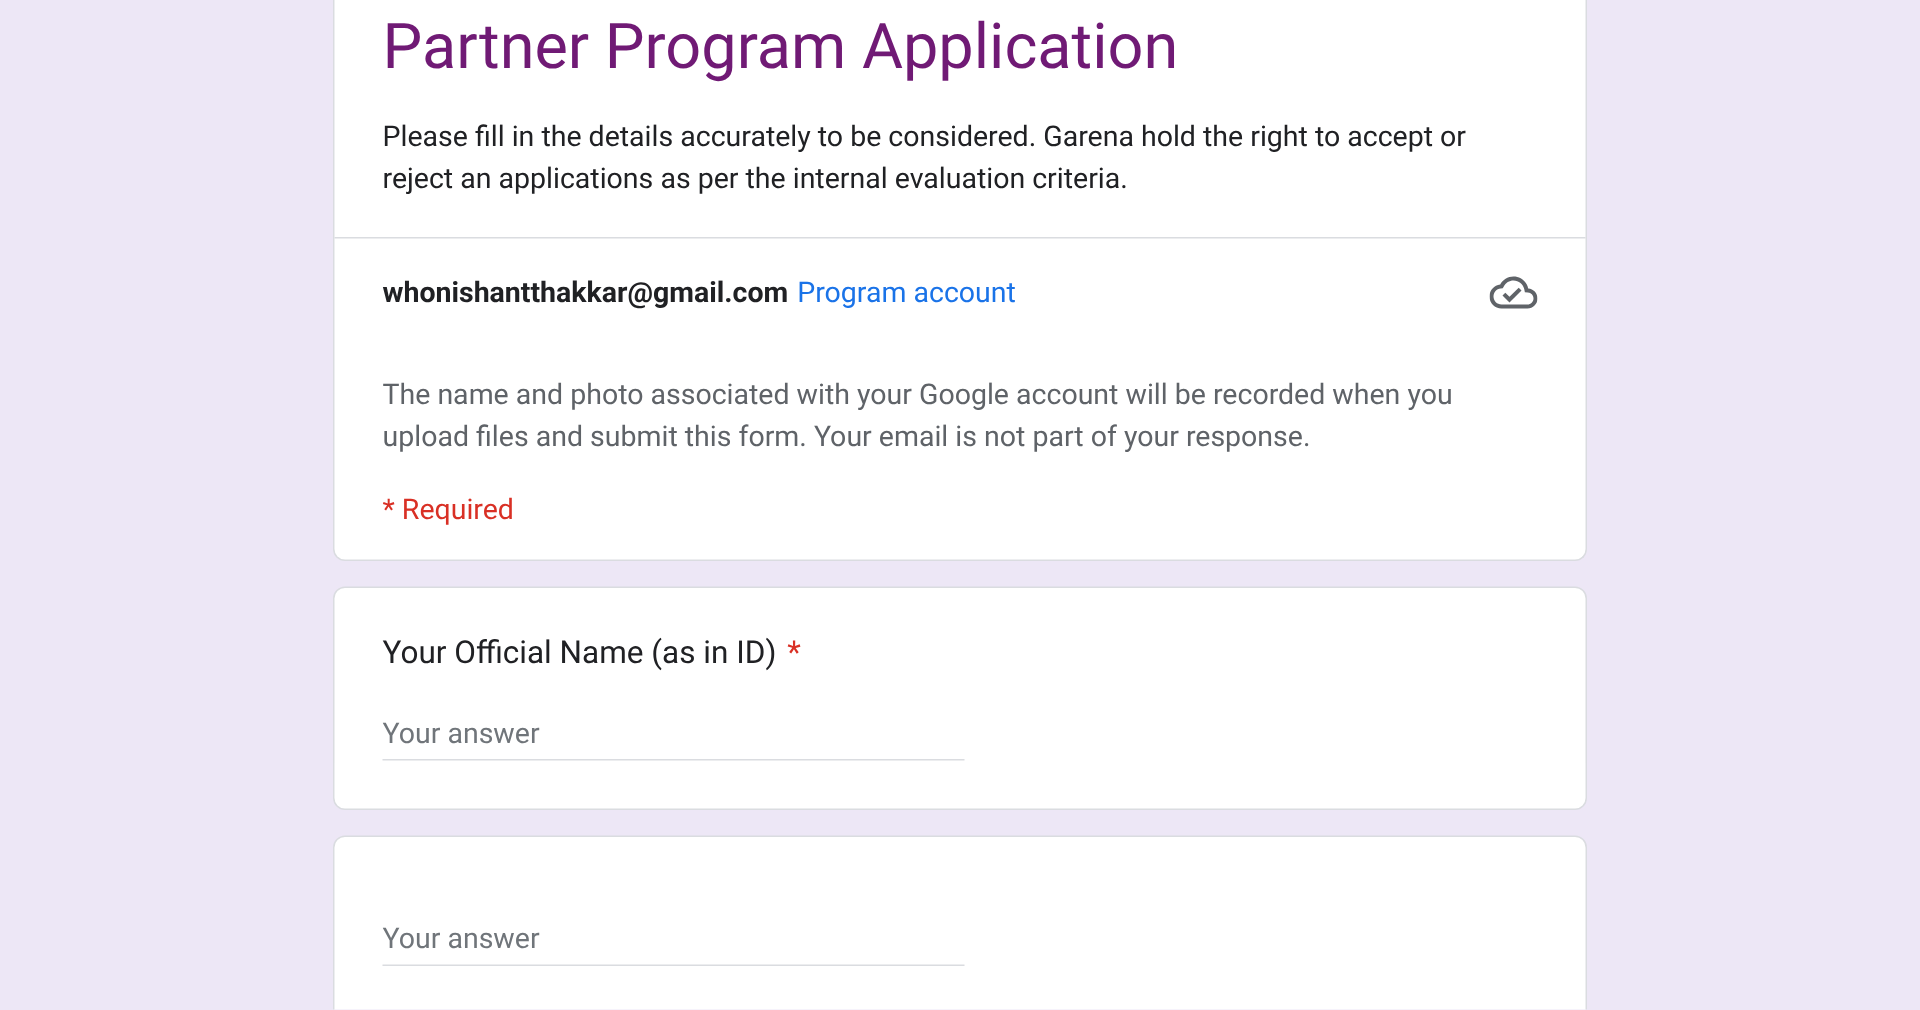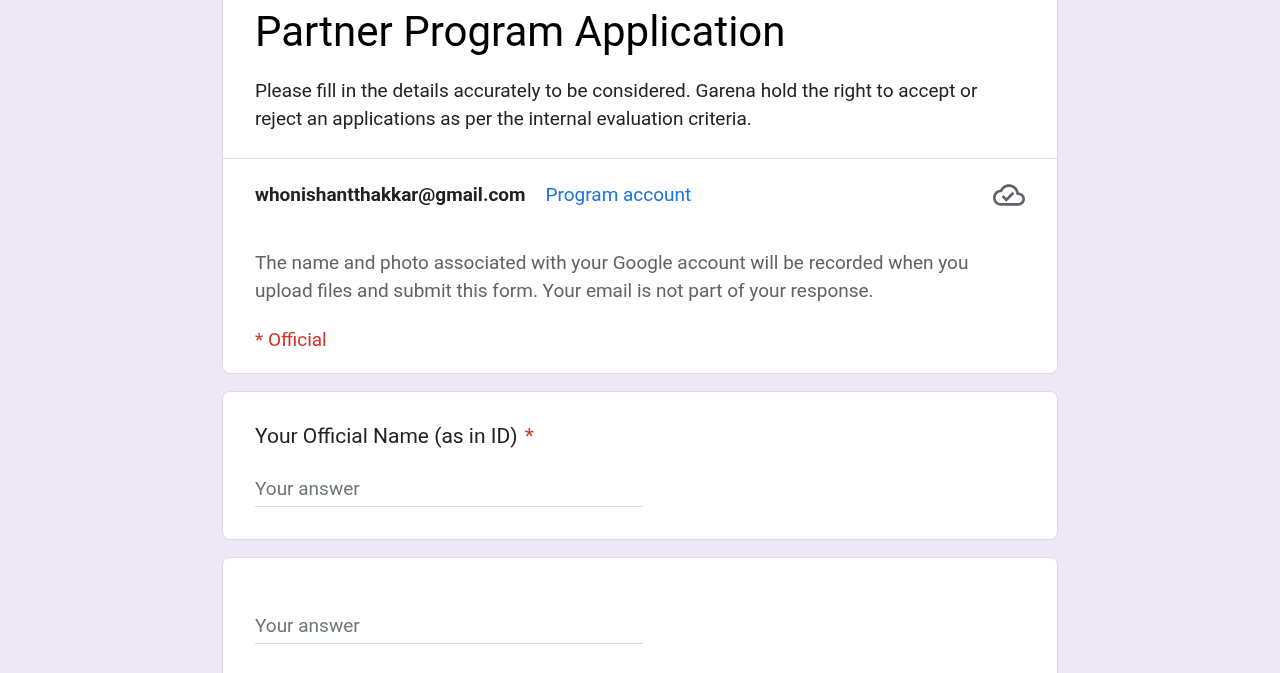--- a/index.html
+++ b/index.html
@@ -29,21 +29,21 @@
       border-top-right-radius: 0;
       border-top: none;
       padding: 0;
     }
     .header-content {
       padding: 0 32px 24px 32px;
     }
     .form-title {
       font-size: 42px;
       font-weight: 400;
-      color: #000000;
+      color: #701a75;
       line-height: 1.25;
       padding-top: 6px;
       padding-bottom: 10px;
       letter-spacing: 0;
     }
     .form-description {
       font-size: 19px;
       color: #202124;
       line-height: 1.5;
       padding-top: 8px;
@@ -55,21 +55,21 @@
     }
     .account-row {
       display: flex;
       align-items: center;
       justify-content: space-between;
     }
     .account-left {
       display: flex;
       align-items: baseline;
       flex-wrap: wrap;
-      gap: 20px;
+      gap: 6px;
       font-size: 19px;
       font-family: Roboto, Arial, sans-serif;
     }
     .email {
       font-weight: 700;
       color: #202124;
     }
     .switch-link {
       color: #1a73e8;
       text-decoration: none;
@@ -147,21 +147,21 @@
           <span class="email">whonishantthakkar@gmail.com</span>
           <a class="switch-link">Program account</a>
         </div>
         <span class="cloud-icon">
           <svg viewBox="0 0 24 24">
               <path d="M19.35 10.04C18.67 6.59 15.64 4 12 4 9.11 4 6.6 5.64 5.35 8.04 2.34 8.36 0 10.91 0 14c0 3.31 2.69 6 6 6h13c2.76 0 5-2.24 5-5 0-2.64-2.05-4.78-4.65-4.96zM19 18H6c-2.21 0-4-1.79-4-4 0-2.05 1.53-3.76 3.56-3.97l1.07-.11.5-.95C8.08 7.14 9.94 6 12 6c2.62 0 4.88 1.86 5.39 4.43l.3 1.5 1.53.11c1.56.1 2.78 1.41 2.78 2.96 0 1.65-1.35 3-3 3zm-9-3.82l-2.09-2.09L6.5 13.5 10 17l6.01-6.01-1.41-1.41z"></path>
             </svg>
         </span>
       </div>
       <div class="disclosure">The name and photo associated with your Google account will be recorded when you upload files and submit this form. Your email is not part of your response.</div>
-      <div class="required-legend">* Official</div>
+      <div class="required-legend">* Required</div>
     </div>
   </div>
 
   <div class="card question-card">
     <div class="question-title">
       <span>Your Official Name (as in ID)</span>
       <span class="required-asterisk">*</span>
     </div>
     <input type="text" class="answer-input" placeholder="Your answer" style="">
   </div>

